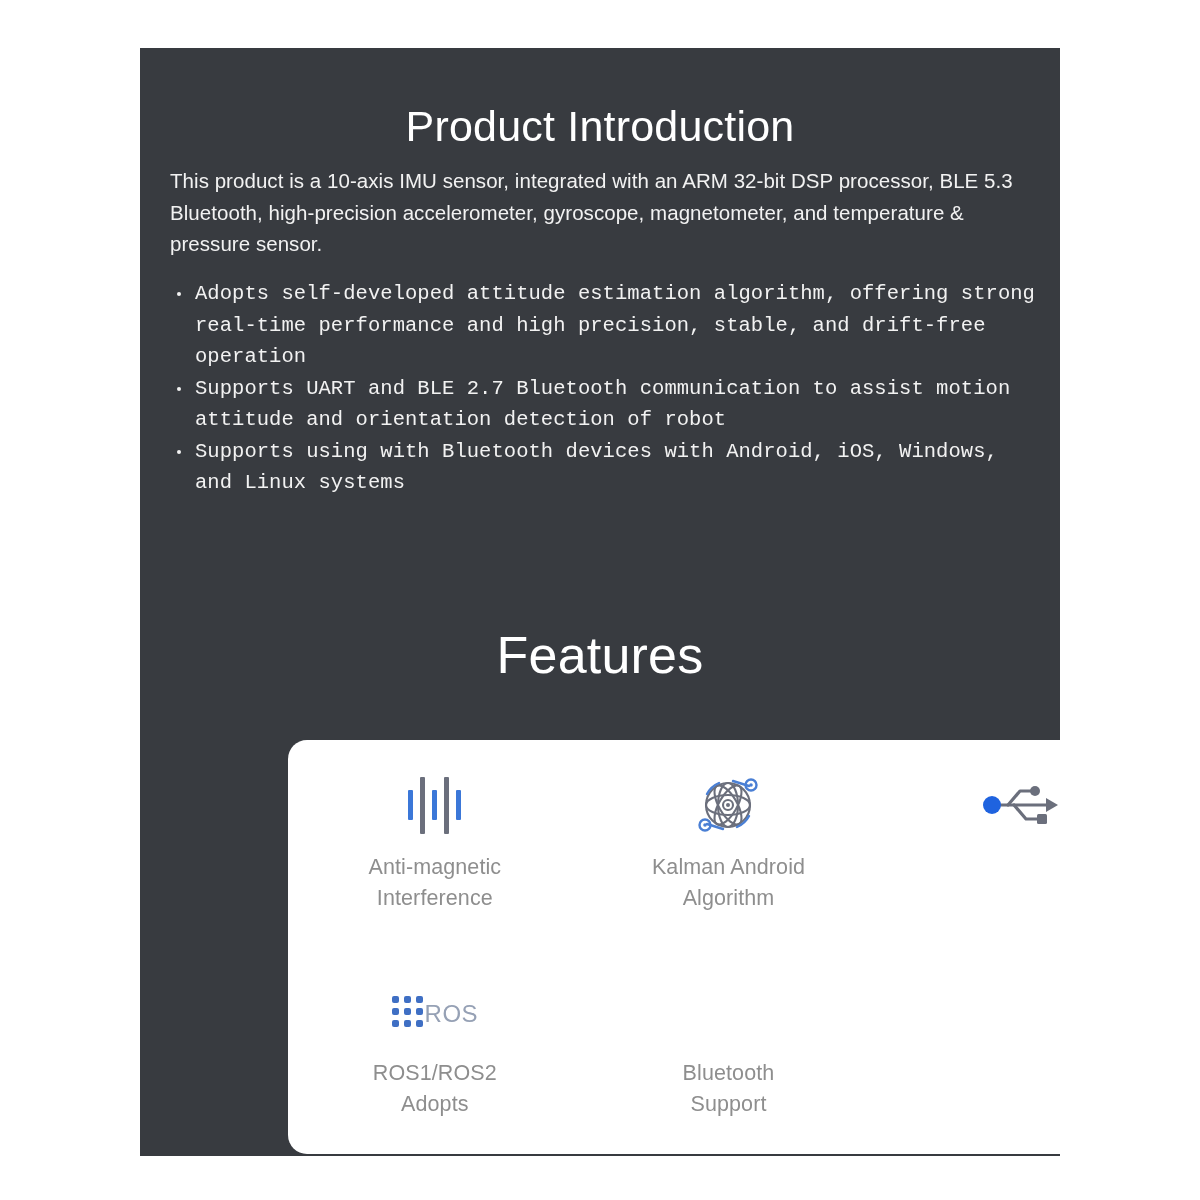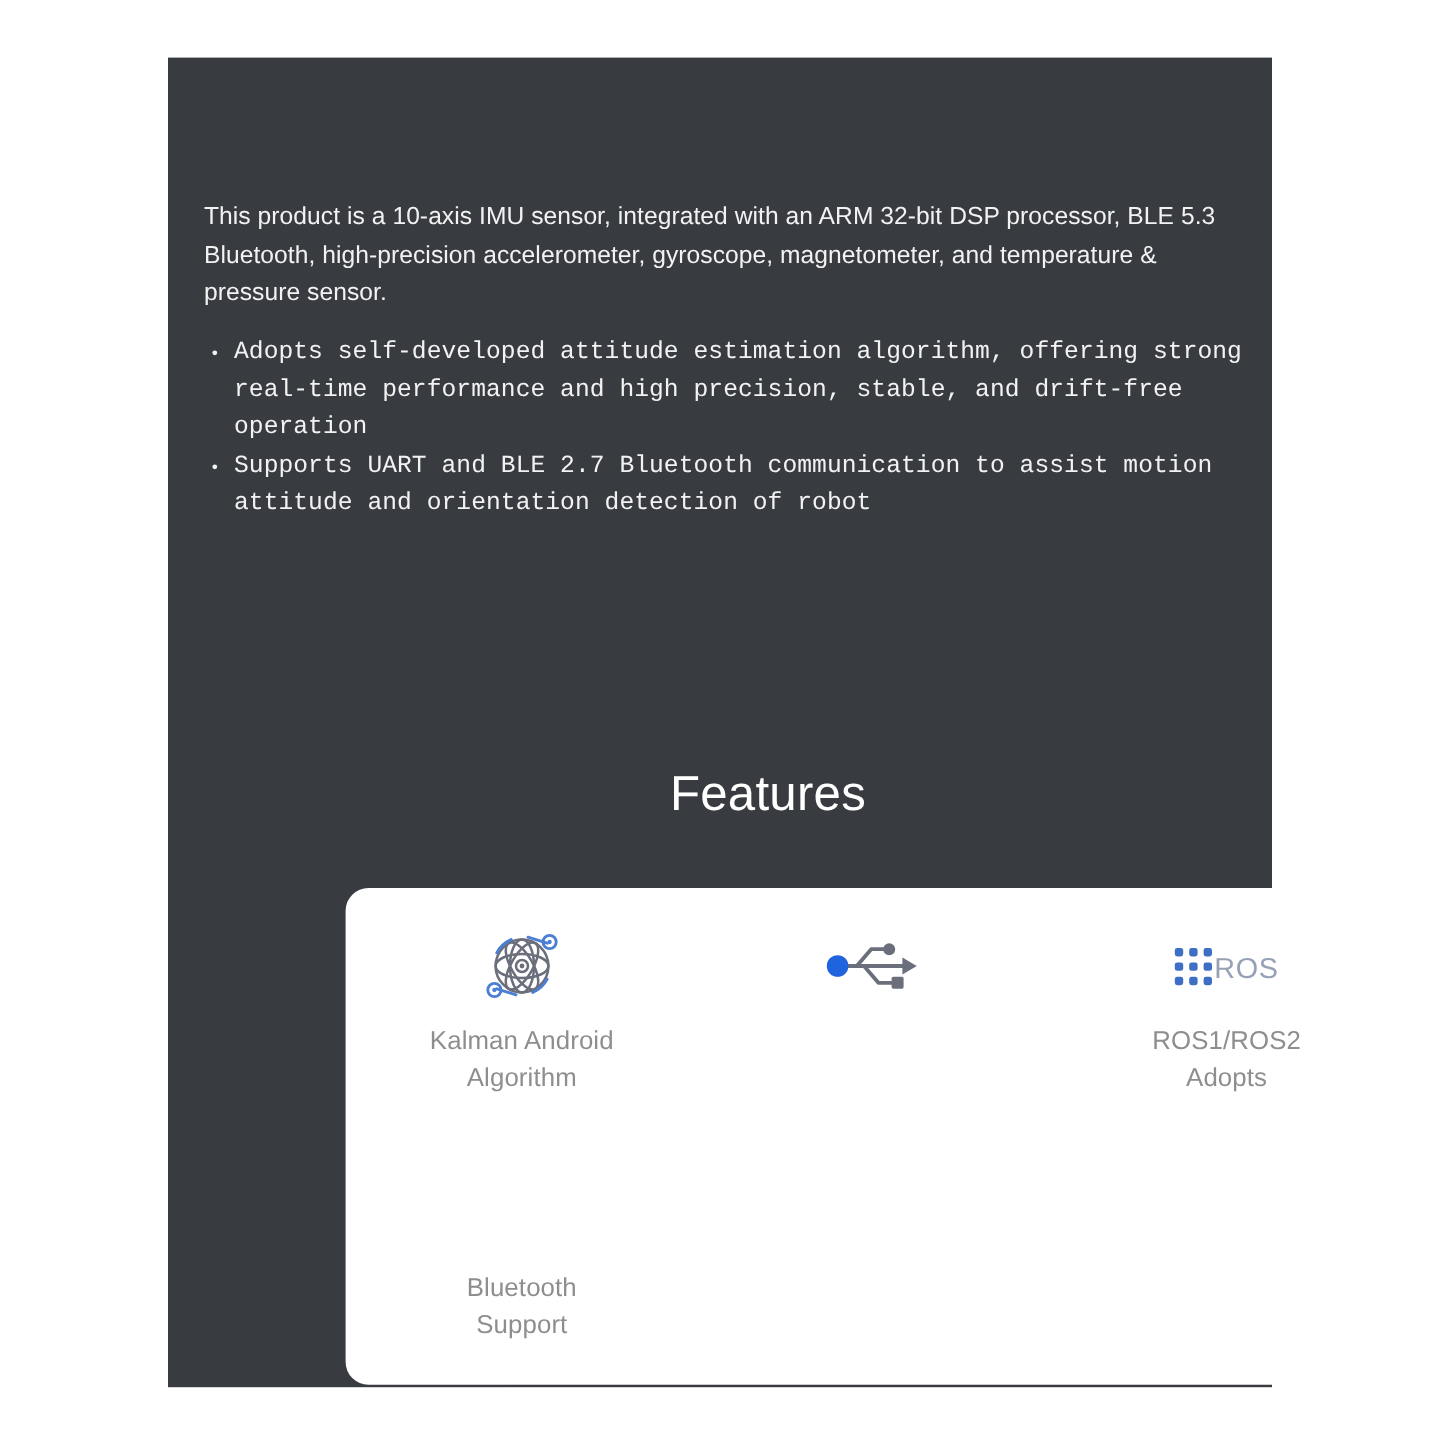--- a/index.html
+++ b/index.html
@@ -36,25 +36,24 @@
     position: absolute;
     left: 0;
     top: 22px;
     width: 100%;
     font-size: 43px;
     line-height: 54px;
   }
   #features-title {
     position: absolute;
     left: 0;
-    top: 553px;
+    top: 538px;
     width: 100%;
-    font-size: 41px;
+    font-size: 52px;
     line-height: 52px;
-    padding-left: 40px;
   }
 
   
   #intro-block {
     position: absolute;
     left: 30px;
     top: 117px;
     width: 855px;
   }
   #intro-paragraph {
@@ -177,35 +176,50 @@
     line-height: 26px;
   }
 
   .icon-empty { width: 1px; height: 1px; }
 </style>
 </head>
 <body>
 
 <div id="dark-panel">
 
+  <h1 id="product-title" class="section-title">Product Introduction</h1>
 
   <div id="intro-block">
     <p id="intro-paragraph">This product is a 10-axis IMU sensor, integrated with an ARM 32-bit DSP processor, BLE 5.3 Bluetooth, high-precision accelerometer, gyroscope, magnetometer, and temperature &amp; pressure sensor.</p>
   </div>
 
   <ul id="feature-bullets">
     <li>Adopts self-developed attitude estimation algorithm, offering strong real-time performance and high precision, stable, and drift-free operation</li>
     <li>Supports UART and BLE 2.7 Bluetooth communication to assist motion attitude and orientation detection of robot</li>
+    <li>Supports using with Bluetooth devices with Android, iOS, Windows, and Linux systems</li>
   </ul>
 
   <h2 id="features-title" class="section-title">Features</h2>
 
   <div id="features-card">
     <div class="feature-grid">
 
+      <div class="feature-cell">
+        <div class="feature-icon">
+          <div class="bars">
+            <span class="b-short"></span>
+            <span class="b-tall"></span>
+            <span class="b-short"></span>
+            <span class="b-tall"></span>
+            <span class="b-short"></span>
+          </div>
+        </div>
+        <div class="feature-label">Anti-magnetic
+Interference</div>
+      </div>
 
       <div class="feature-cell">
         <div class="feature-icon">
           <svg width="74" height="74" viewBox="0 0 74 74">
             <g fill="none" stroke="#6b6f7c" stroke-width="2.1">
               <circle cx="37" cy="37" r="22"></circle>
               <ellipse cx="37" cy="37" rx="10" ry="22"></ellipse>
               <ellipse cx="37" cy="37" rx="22" ry="10" transform="rotate(0 37 37)"></ellipse>
               <ellipse cx="37" cy="37" rx="22" ry="9" transform="rotate(60 37 37)"></ellipse>
               <ellipse cx="37" cy="37" rx="22" ry="9" transform="rotate(-60 37 37)"></ellipse>

